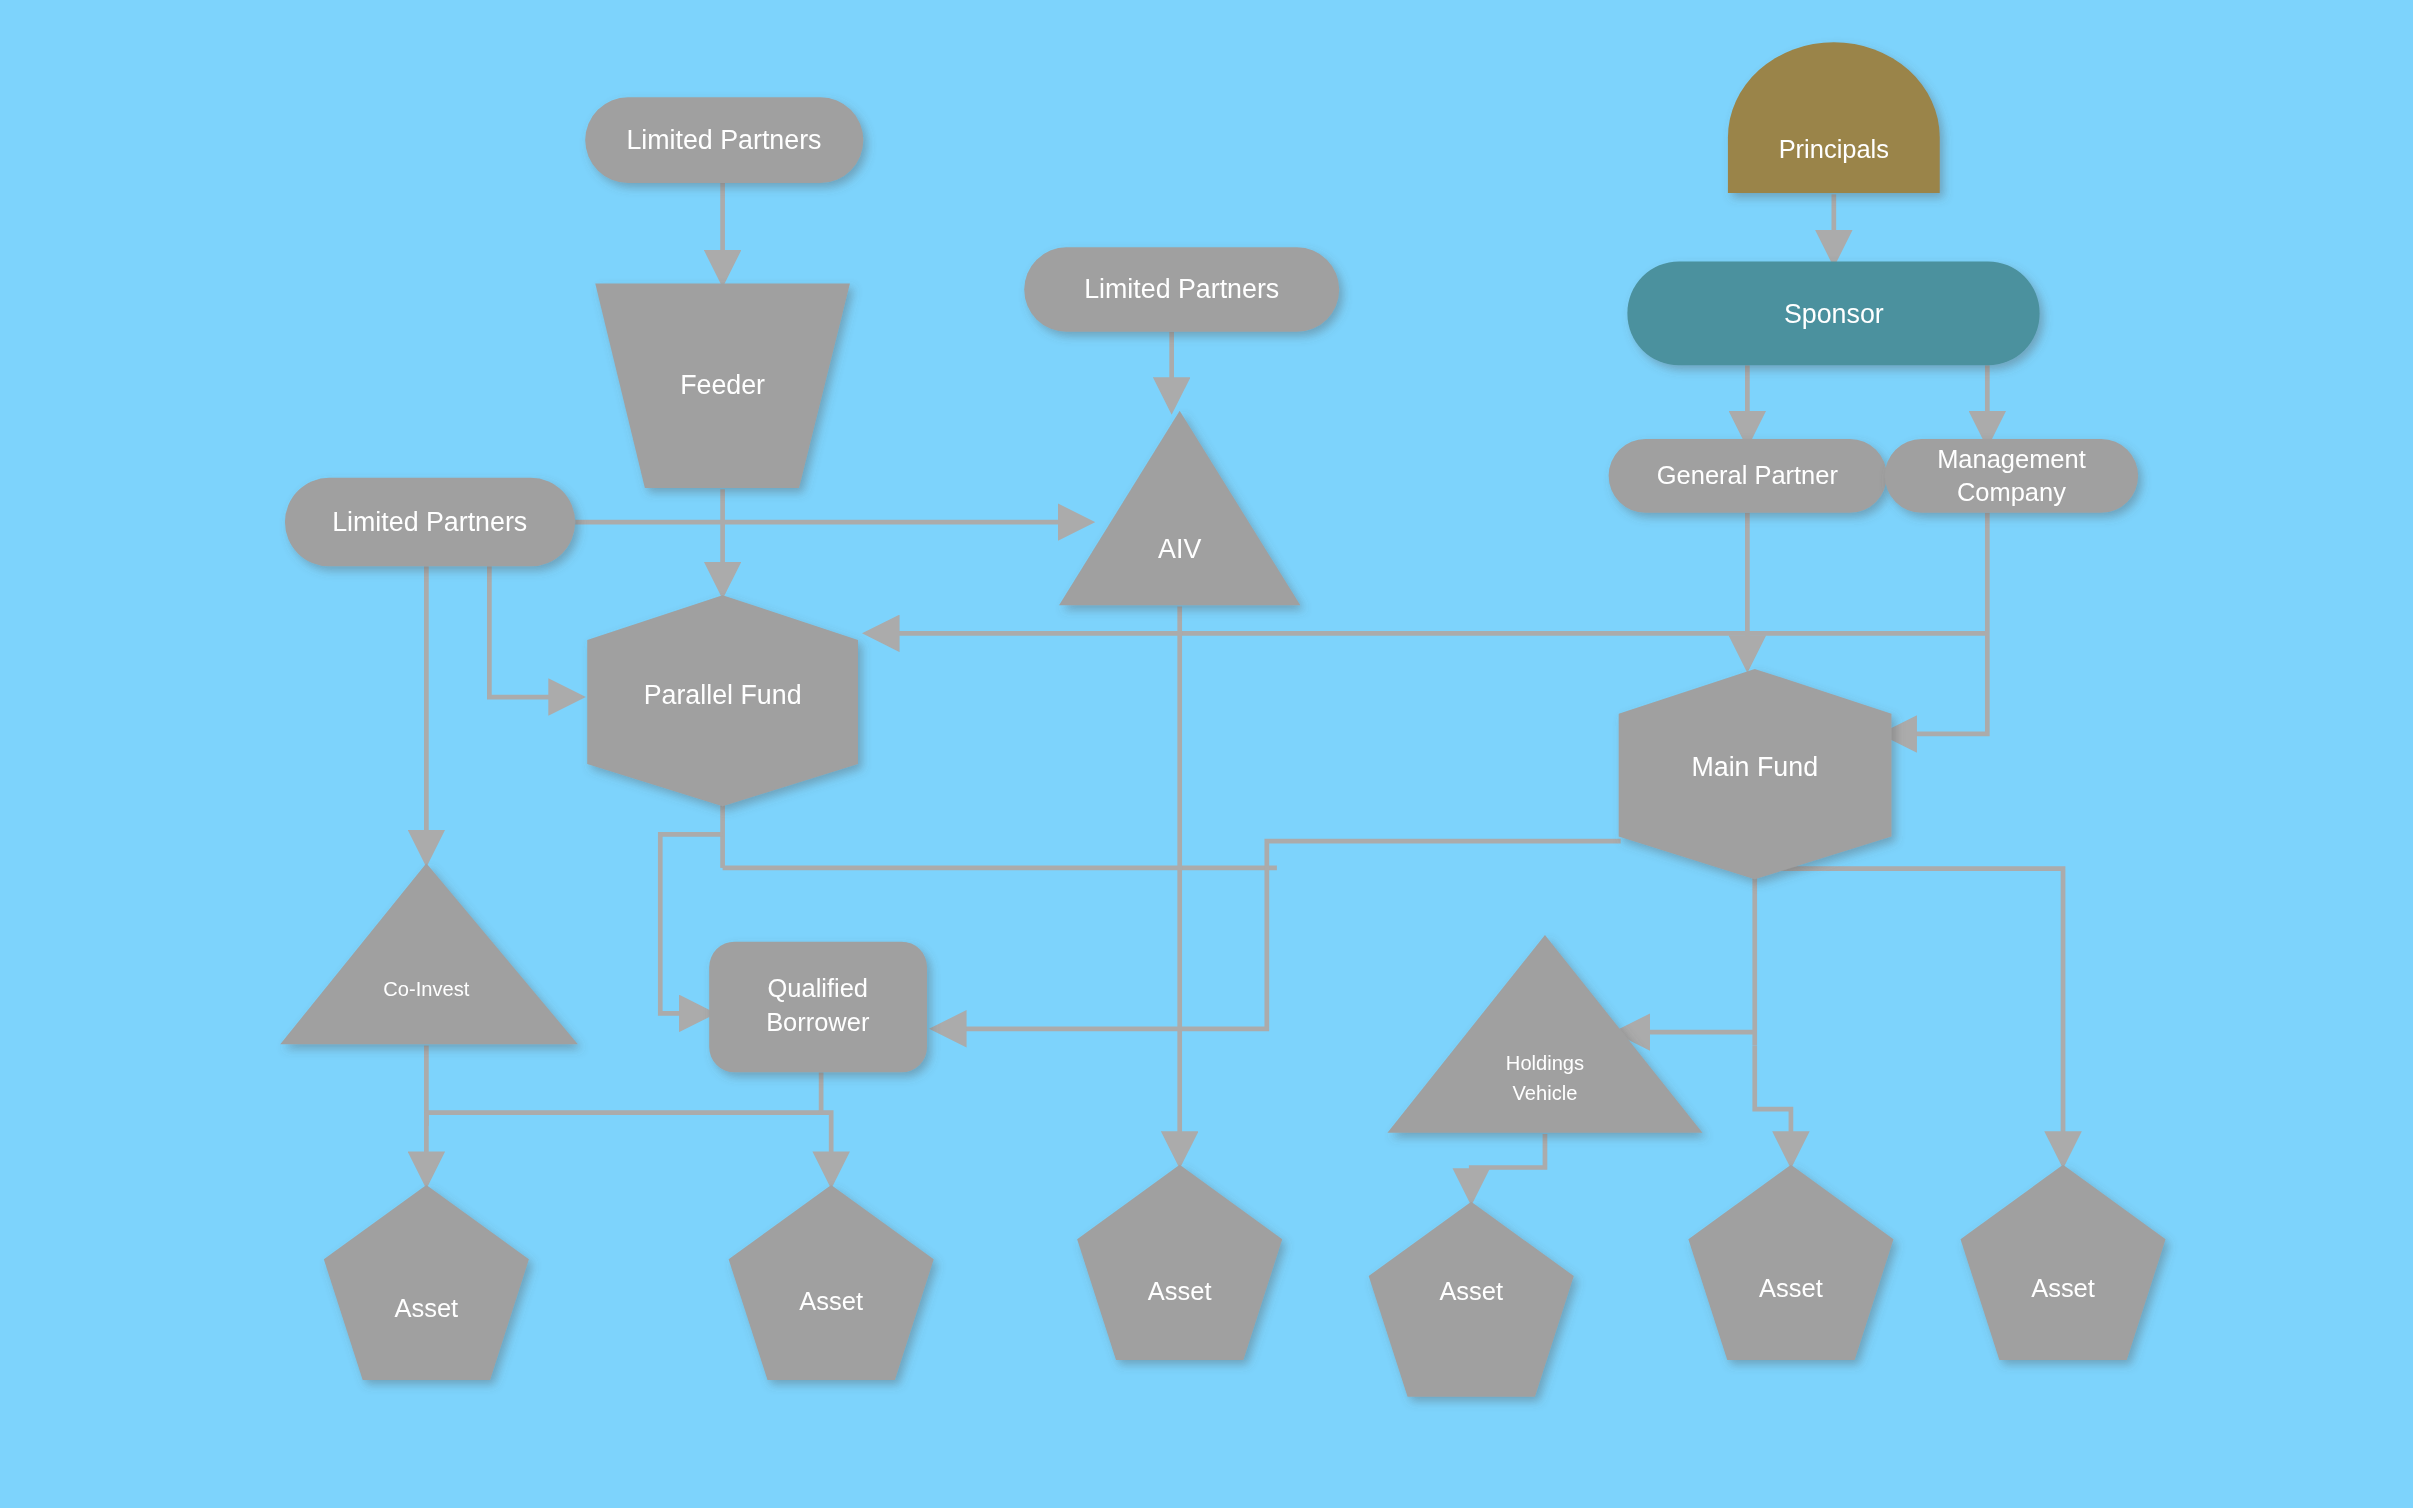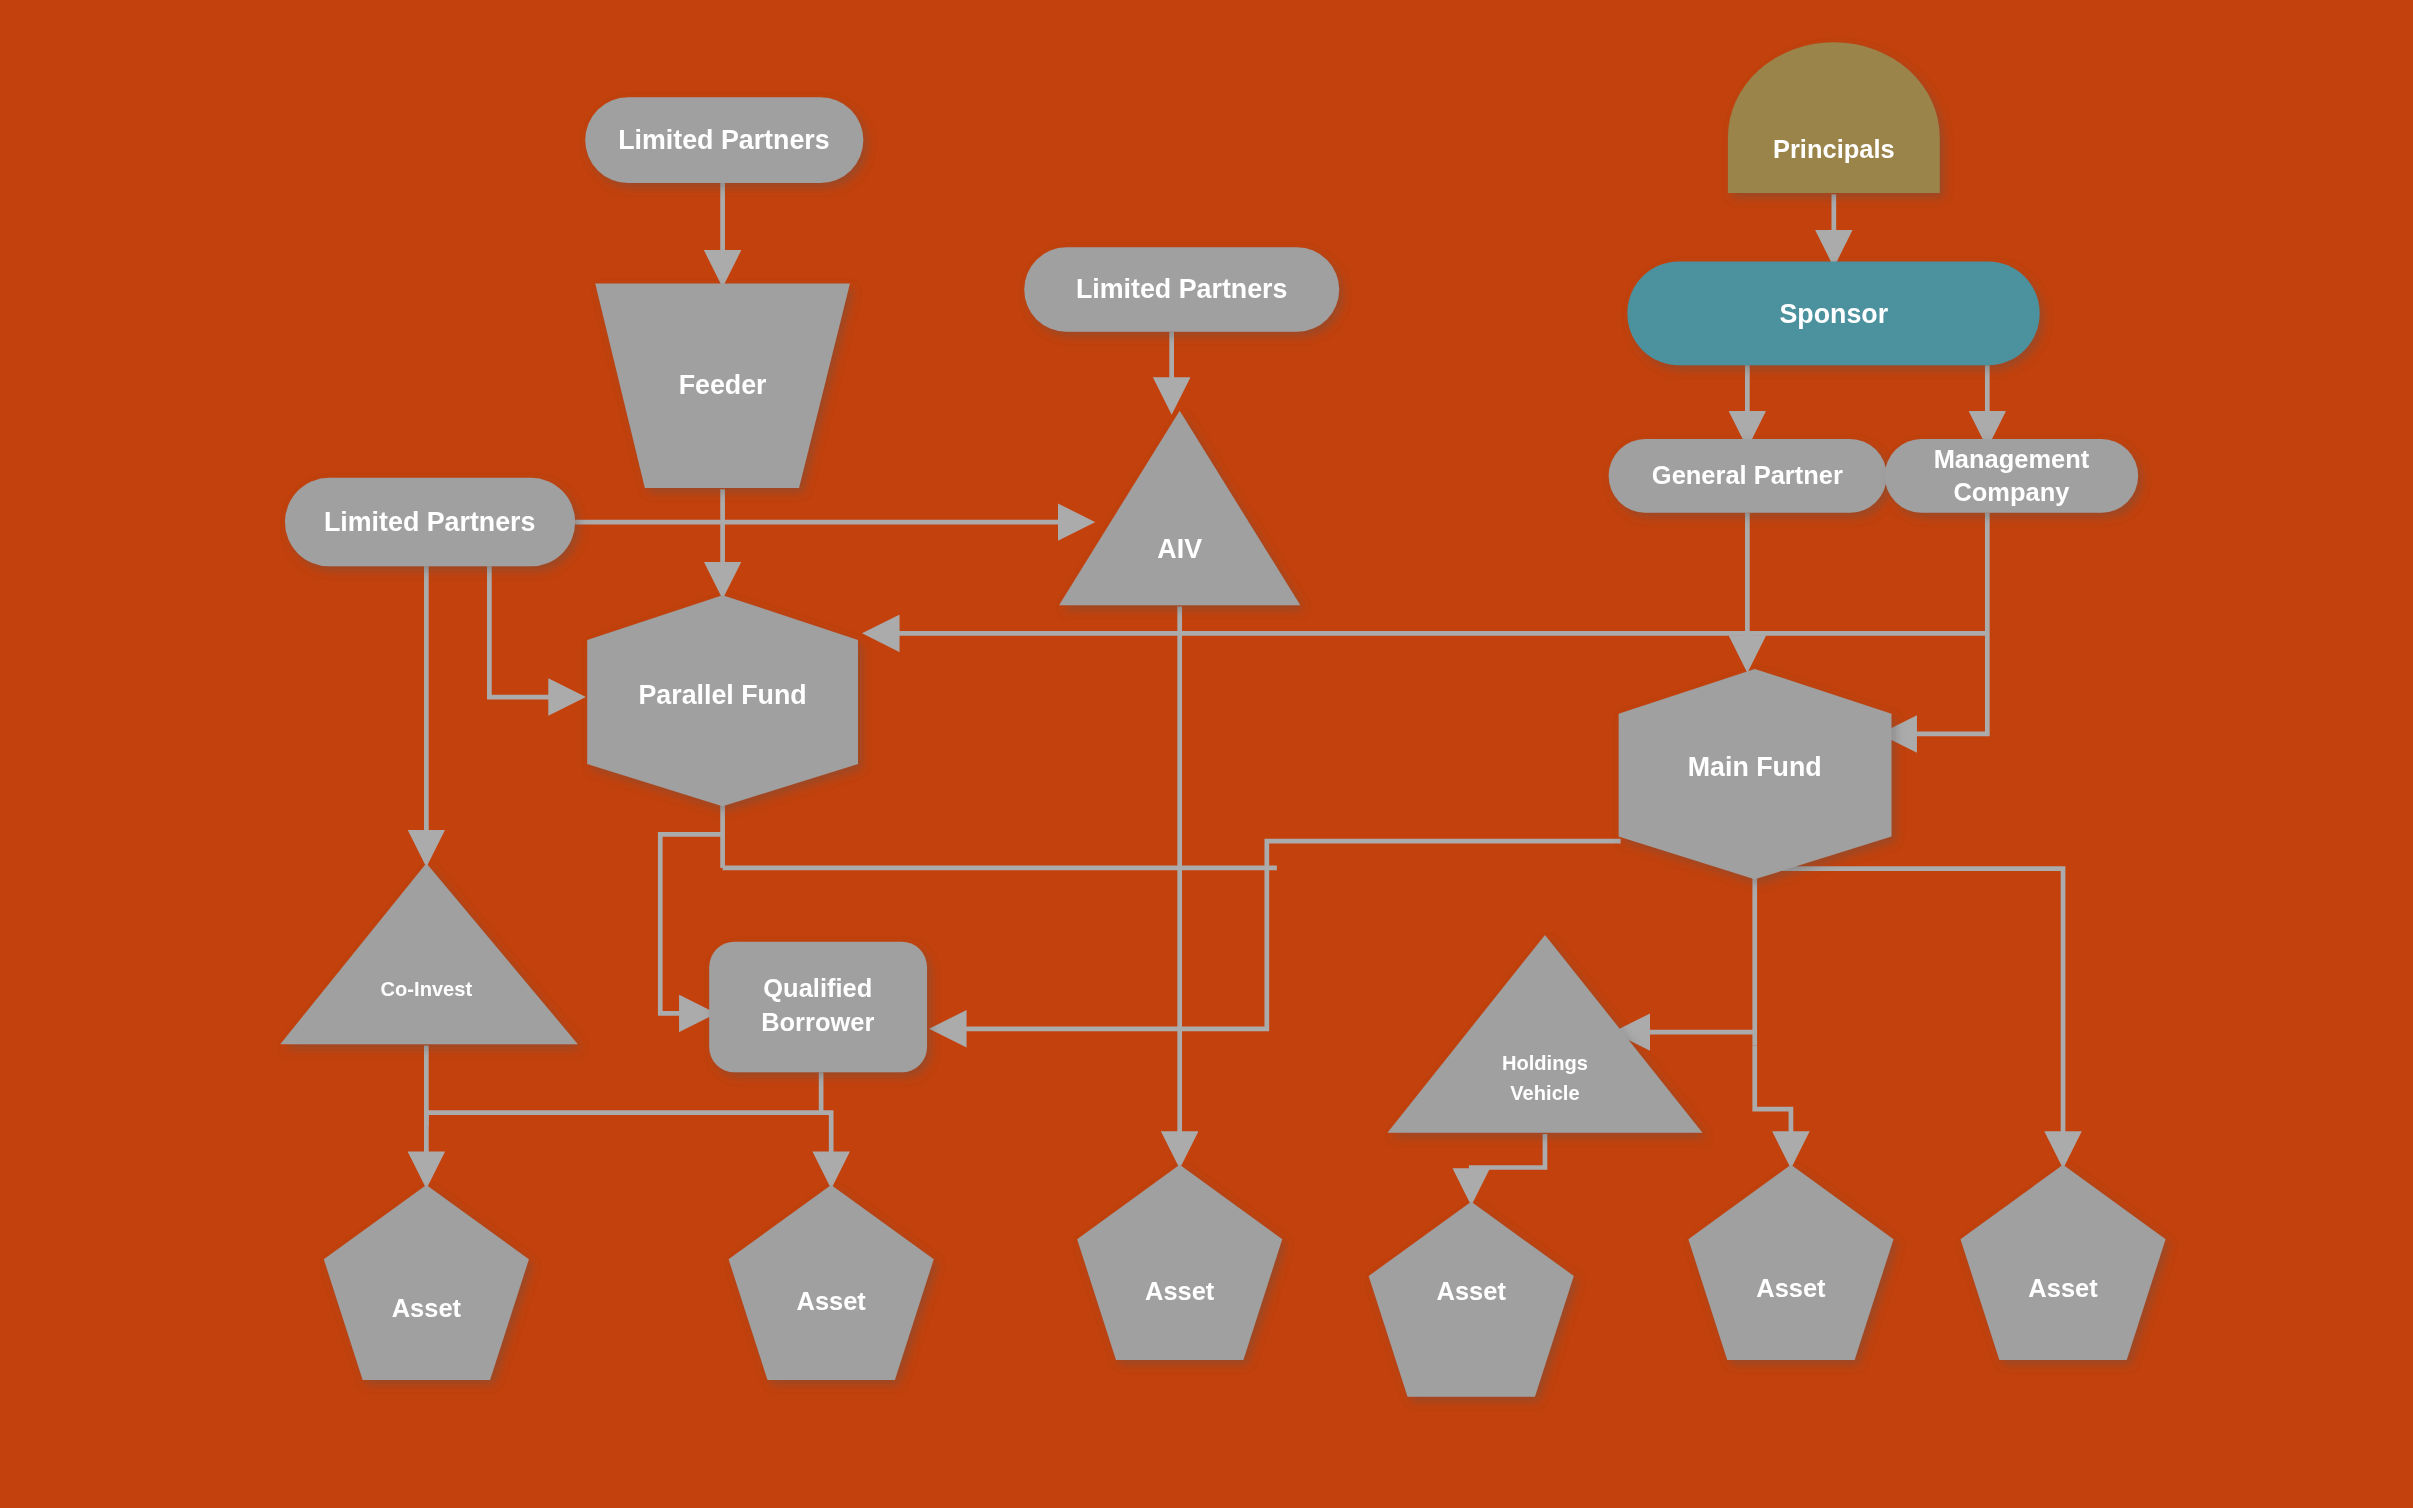--- a/index.html
+++ b/index.html
@@ -1,21 +1,21 @@
 <!DOCTYPE html>
 <html style="font-size:10.7px"><head>
 <meta charset="utf-8">
 <title>Fund Structure Diagram</title>
 <style>
   html,body{margin:0;padding:0;background:#ffffff;}
   body{
     font-family:"Liberation Sans","DejaVu Sans",sans-serif;
     width:2413px;height:1508px;overflow:hidden;
   }
-  #stage{position:relative;width:2413px;height:1508px;background:#c2410c;font-weight:bold;}
+  #stage{position:relative;width:2413px;height:1508px;background:#7dd3fc;}
   #diagram{position:absolute;inset:0;width:2413px;height:1508px;}
   .nodelabel{
     fill:#ffffff;
     font-family:"Liberation Sans","DejaVu Sans",sans-serif;
     text-anchor:middle;
     dominant-baseline:middle;
     pointer-events:none;
   }
   .lbl-lg{font-size:40px;}
   .lbl-md{font-size:38px;}

